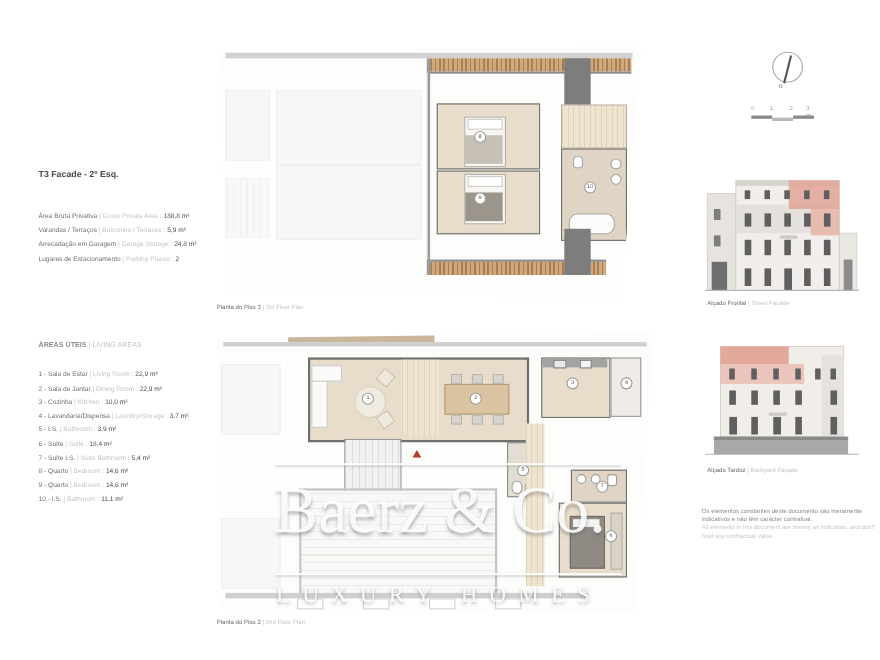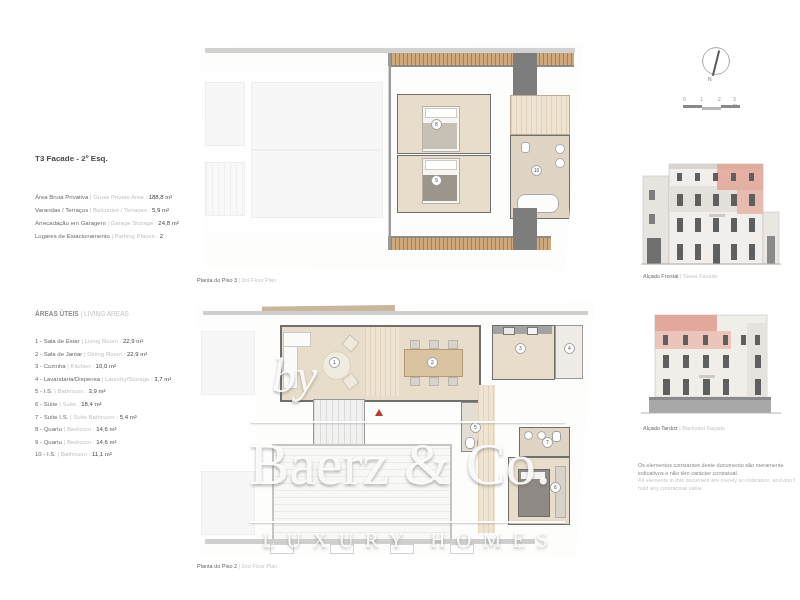--- a/index.html
+++ b/index.html
@@ -280,18 +280,17 @@
   <div class="abs caption" style="left:643px;top:425px;">
     <span class="pt">Alçado Tardoz</span> <span class="en">| Backyard Façade</span>
   </div>
 
   <div class="abs disc" style="left:638px;top:462px;width:158px;">
     <div class="disc-pt">Os elementos constantes deste documento são meramente indicativos e não têm carácter contratual.</div>
     <div class="disc-en">All elements in this document are merely an indication, and don't hold any contractual value.</div>
   </div>
 
   <div class="abs wm-line" style="left:250px;top:421px;width:315px;height:2px;"></div>
-  <div class="abs wm" style="left:272px;top:348px;font-size:48px;font-style:italic;">by</div>
   <div class="abs wm" style="left:235px;top:430px;width:330px;text-align:center;font-size:60px;">Baerz &amp; Co.</div>
   <div class="abs wm-line" style="left:250px;top:521px;width:315px;height:2px;"></div>
-  <div class="abs wm" style="left:240px;top:528px;width:330px;text-align:center;font-size:21px;letter-spacing:11px;text-indent:11px;">LUXURY HOMES</div>
+  <div class="abs wm" style="left:240px;top:528px;width:330px;text-align:left;font-size:21px;letter-spacing:11px;text-indent:11px;">LUXURY HOMES</div>
 
 </div>
 
 </body></html>

